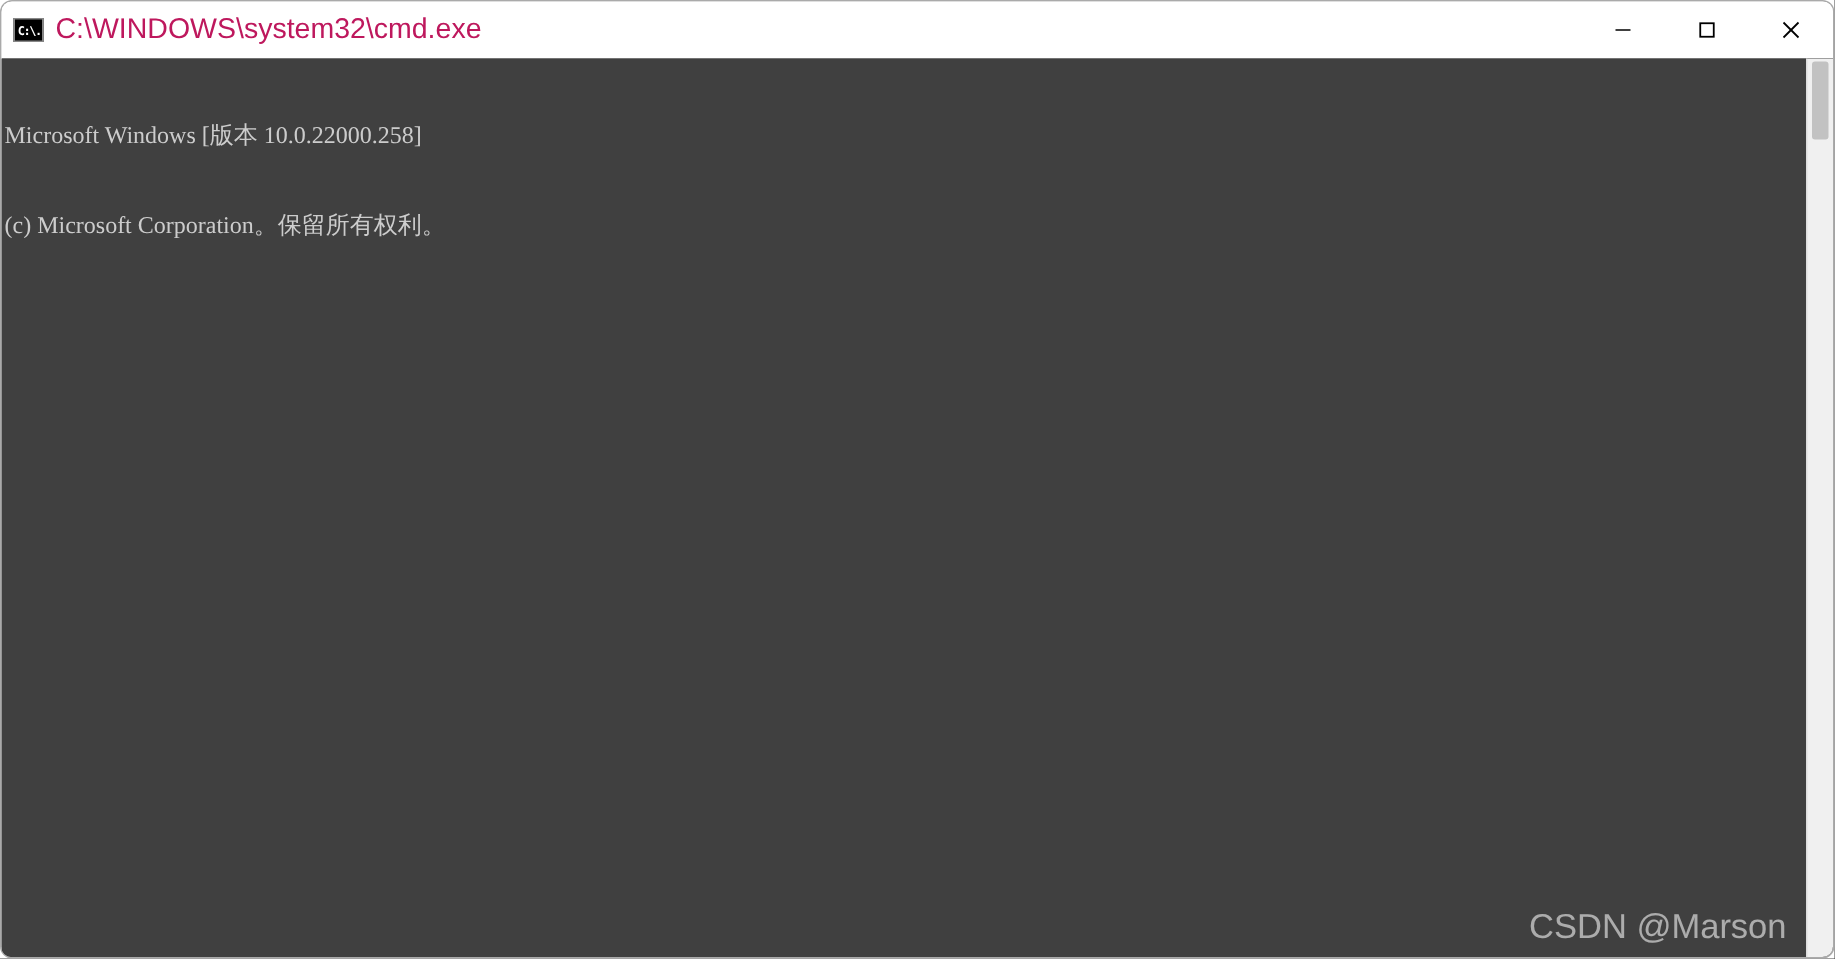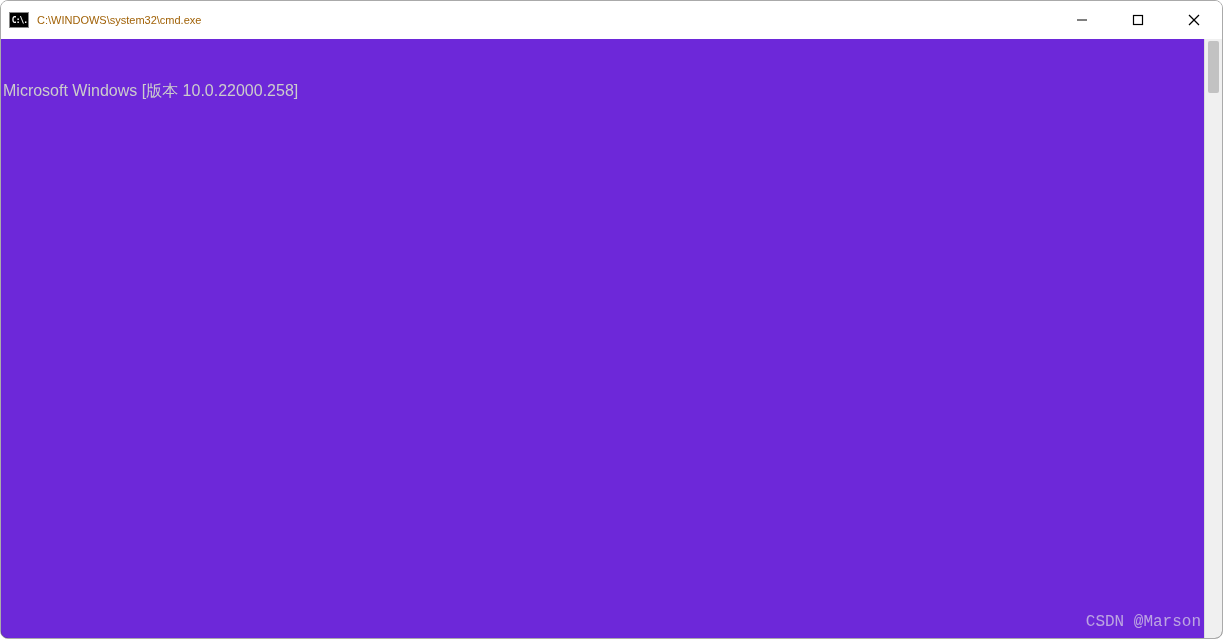--- a/index.html
+++ b/index.html
@@ -43,22 +43,22 @@
       background: #000;
       color: #fff;
       font-size: 8px;
       font-weight: bold;
       border: 1px solid #888;
       font-family: monospace;
       letter-spacing: -1px;
       padding-left: 1px;
     }
     .titlebar-title {
-      font-size: 11px;
-      color: #a16207;
+      font-size: 19px;
+      color: #be185d;
       flex: 1;
       white-space: nowrap;
       overflow: hidden;
       text-overflow: ellipsis;
     }
     .titlebar-controls {
       display: flex;
       height: 100%;
     }
     .titlebar-btn {
@@ -77,23 +77,23 @@
       height: 12px;
     }
     .content-wrap {
       flex: 1;
       display: flex;
       background: #0c0c0c;
       overflow: hidden;
     }
     .terminal {
       flex: 1;
-      background: #6d28d9;
+      background: #404040;
       color: #cccccc;
-      font-family: Liberation Sans, sans-serif;
+      font-family: Liberation Serif, serif;
       font-size: 16px;
       line-height: 20px;
       padding: 2px 0 0 2px;
       white-space: pre;
       overflow: hidden;
     }
     .terminal .line {
       display: block;
     }
     .scrollbar {
@@ -107,24 +107,24 @@
       top: 2px;
       left: 3px;
       right: 3px;
       height: 52px;
       background: #c2c2c2;
       border-radius: 2px;
     }
     .watermark {
       position: absolute;
       bottom: 8px;
-      right: 22px;
+      right: 32px;
       color: rgba(230, 230, 230, 0.65);
-      font-size: 16px;
-      font-family: Liberation Mono, monospace;
+      font-size: 23px;
+      font-family: Liberation Sans, sans-serif;
       pointer-events: none;
     }
   </style>
 </head>
 <body>
 
 <div class="window">
   <div class="titlebar">
     <div class="titlebar-icon">C:\.</div>
     <div class="titlebar-title">C:\WINDOWS\system32\cmd.exe</div>
@@ -143,20 +143,21 @@
         <svg viewBox="0 0 12 12">
             <line x1="1" y1="1" x2="11" y2="11" stroke="currentColor" stroke-width="1.2"></line>
             <line x1="11" y1="1" x2="1" y2="11" stroke="currentColor" stroke-width="1.2"></line>
           </svg>
       </button>
     </div>
   </div>
   <div class="content-wrap">
     <div class="terminal">
       <span class="line">Microsoft Windows [版本 10.0.22000.258]</span>
+      <span class="line">(c) Microsoft Corporation。保留所有权利。</span>
       <span class="line"></span>
       <span class="line"></span>
     </div>
     <div class="scrollbar">
       <div class="scrollbar-thumb"></div>
     </div>
   </div>
 </div>
 
 <div class="watermark">CSDN @Marson</div>

